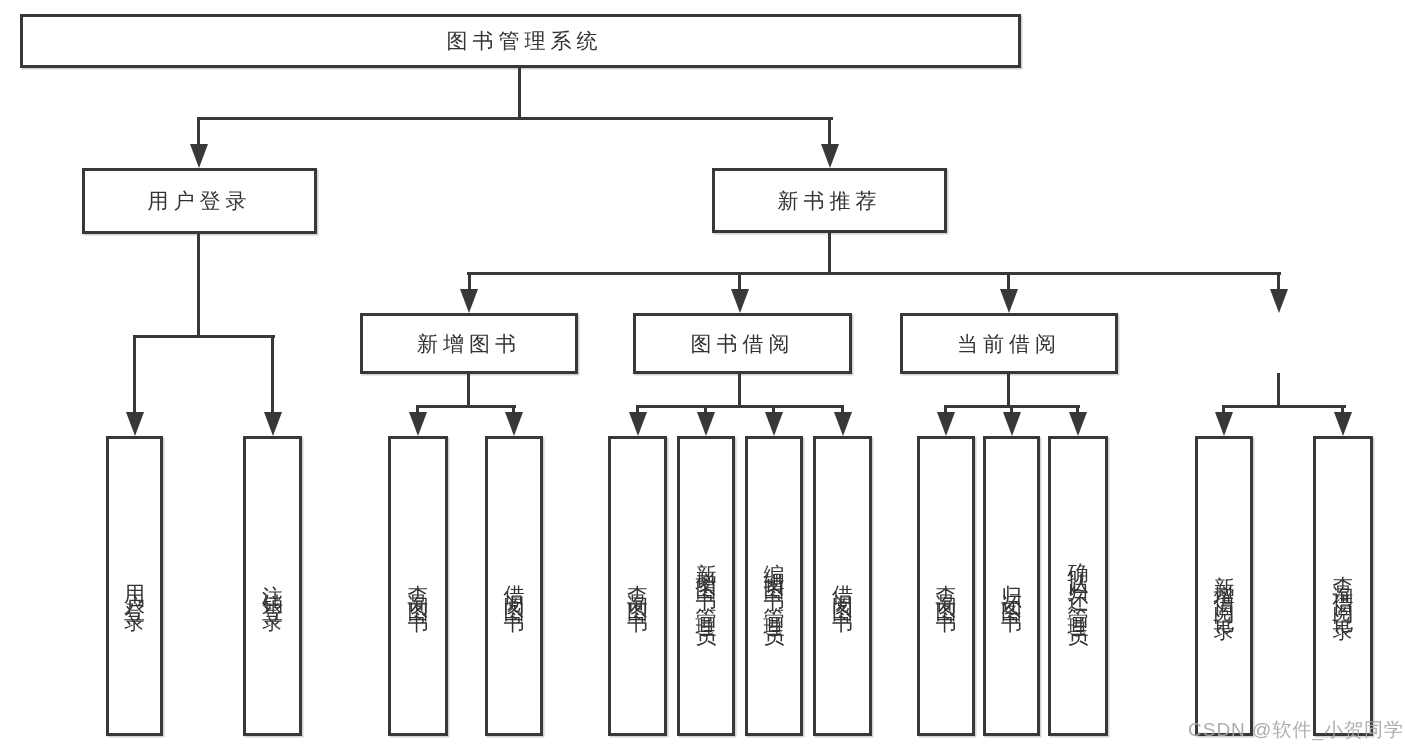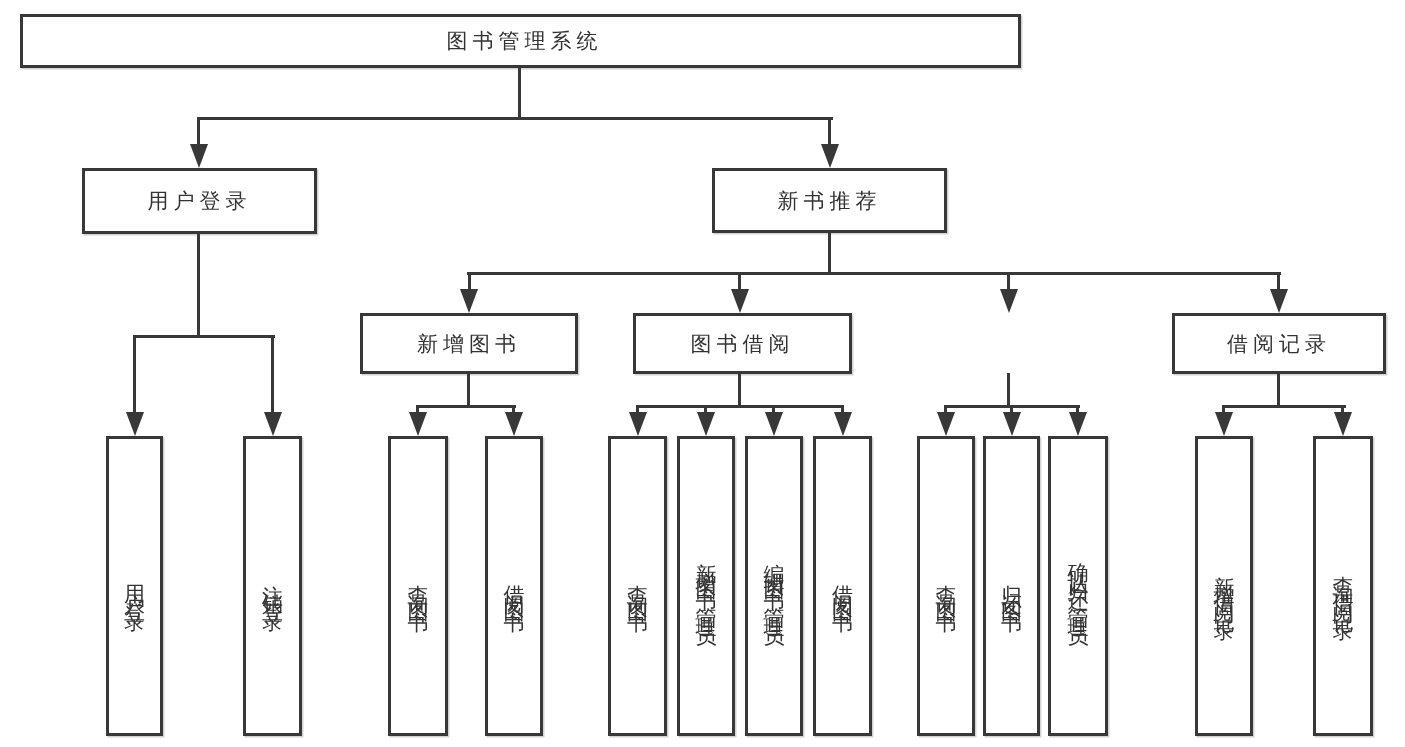--- a/index.html
+++ b/index.html
@@ -100,22 +100,22 @@
   <div class="arrow" style="left:1000px; top:289px;"></div>
   <div class="line" style="left:1277px; top:272px; width:3px; height:24px;"></div>
   <div class="arrow" style="left:1270px; top:289px;"></div>
 
   <div class="box h" style="left:360px; top:313px; width:218px; height:61px;">
     <span>新增图书</span>
   </div>
   <div class="box h" style="left:633px; top:313px; width:219px; height:61px;">
     <span>图书借阅</span>
   </div>
-  <div class="box h" style="left:1172px; top:313px; width:214px; height:61px;">
-    <span>借阅记录</span>
+  <div class="box h" style="left:900px; top:313px; width:218px; height:61px;">
+    <span>当前借阅</span>
   </div>
 
   <div class="line" style="left:467px; top:373px; width:3px; height:34px;"></div>
   <div class="line" style="left:417px; top:405px; width:99px; height:3px;"></div>
   <div class="line" style="left:416px; top:405px; width:3px; height:12px;"></div>
   <div class="arrow" style="left:409px; top:412px;"></div>
   <div class="line" style="left:512px; top:405px; width:3px; height:12px;"></div>
   <div class="arrow" style="left:505px; top:412px;"></div>
 
   <div class="line" style="left:738px; top:373px; width:3px; height:34px;"></div>
@@ -182,14 +182,15 @@
     <span>确认归还（管理员）</span>
   </div>
 
   <div class="box v" style="left:1195px; top:436px; width:58px; height:300px;">
     <span>新增借阅记录</span>
   </div>
   <div class="box v" style="left:1313px; top:436px; width:60px; height:300px;">
     <span>查询借阅记录</span>
   </div>
 
+  <div class="watermark">CSDN @软件_小贺同学</div>
 
 </div>
 
 </body></html>

